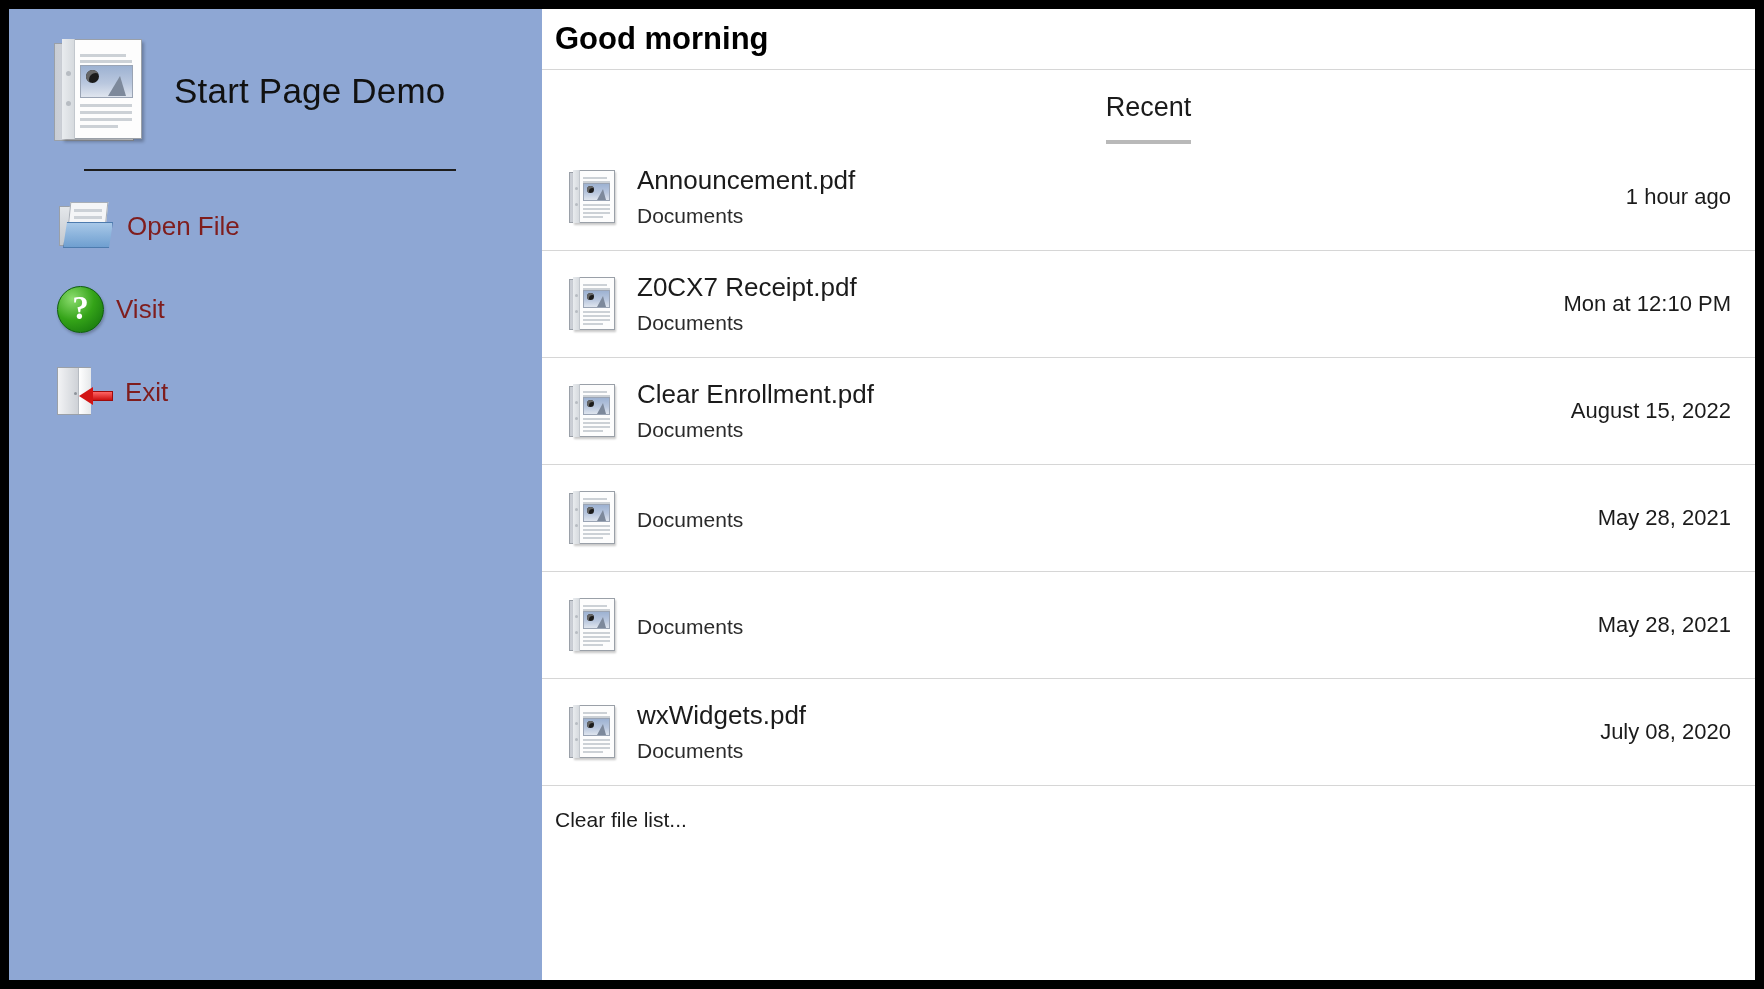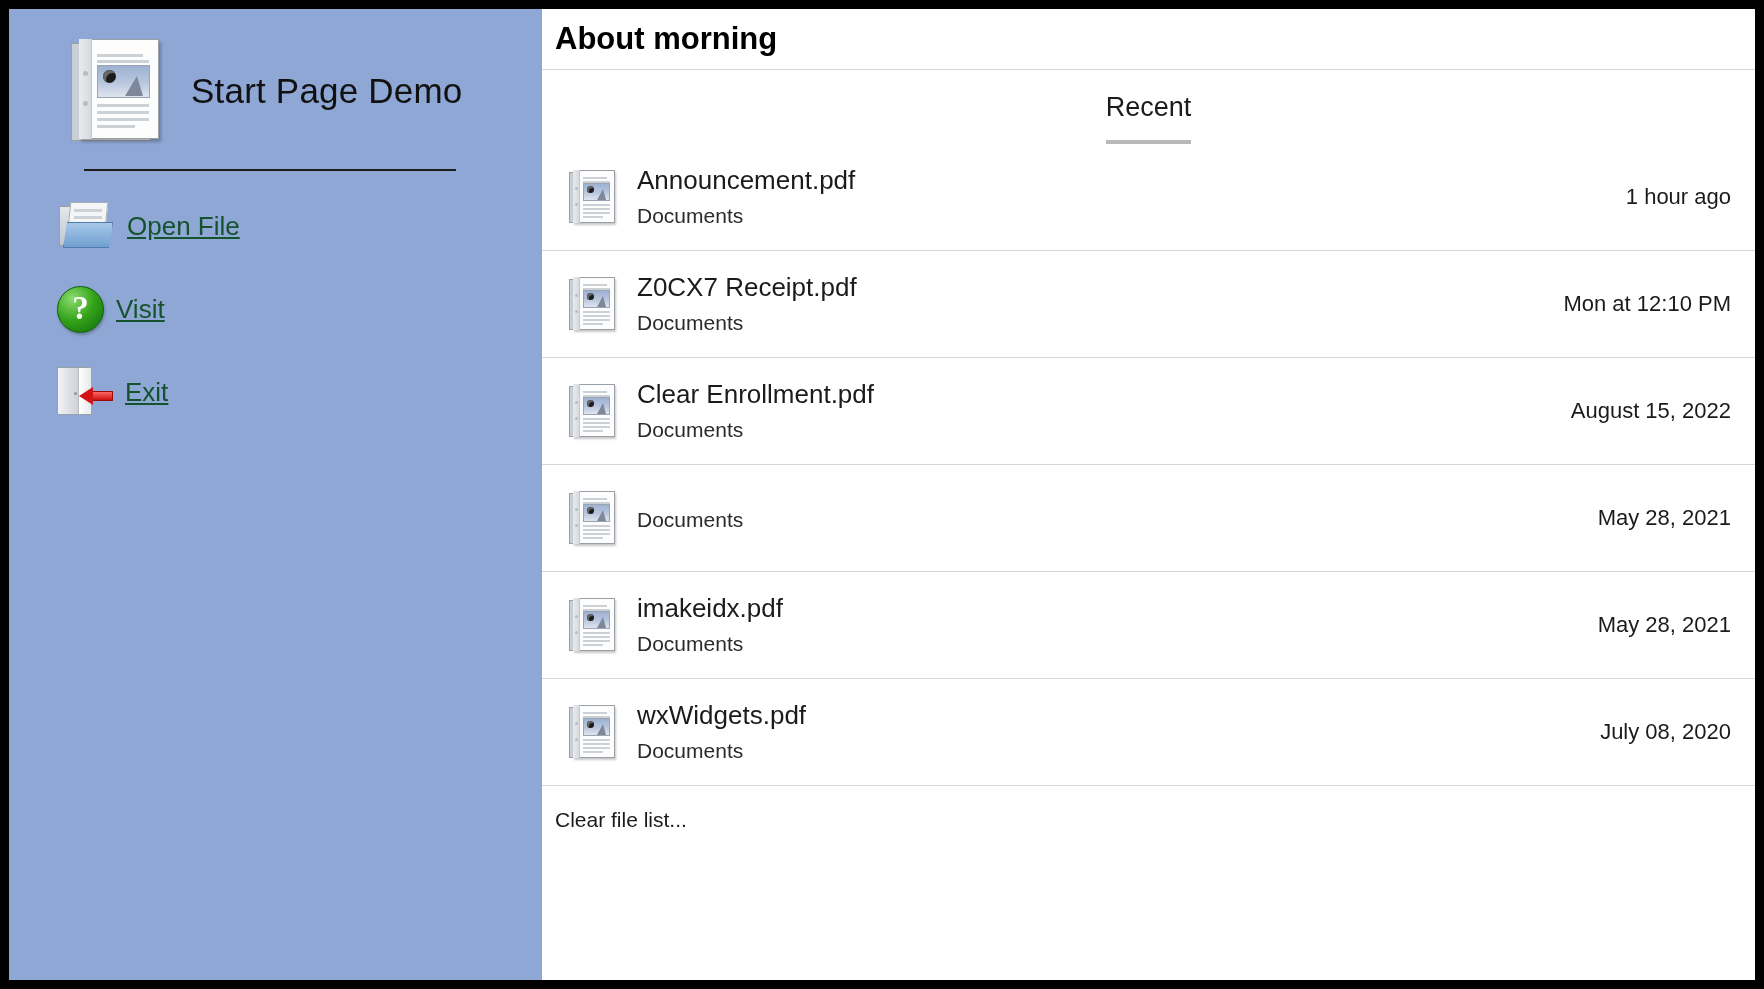--- a/index.html
+++ b/index.html
@@ -33,21 +33,21 @@
   .sidebar {
     width: 533px;
     flex: 0 0 533px;
     background: #8ea7d4;
     position: relative;
   }
 
   .brand {
     display: flex;
     align-items: center;
-    padding: 30px 0 0 62px;
+    padding: 30px 0 0 45px;
   }
 
   .brand-title {
     font-size: 35px;
     color: #111111;
     margin-left: 30px;
     letter-spacing: 0.2px;
     white-space: nowrap;
   }
 
@@ -66,24 +66,23 @@
   .nav-item {
     display: flex;
     align-items: center;
     height: 62px;
     margin-bottom: 21px;
     cursor: pointer;
   }
 
   .nav-label {
     font-size: 26px;
-    color: #14532d;
+    color: #7f1d1d;
     margin-left: 12px;
     white-space: nowrap;
-    text-decoration: underline;
   }
 
   
   .doc-icon {
     position: relative;
     width: 90px;
     height: 104px;
     flex: 0 0 auto;
   }
   .doc-icon .back {
@@ -394,21 +393,21 @@
               </div>
           </div>
           <div class="nav-label">Exit</div>
         </div>
 
       </nav>
     </aside>
 
     <section class="main">
 
-      <div class="greeting">About morning</div>
+      <div class="greeting">Good morning</div>
       <div class="hrule"></div>
 
       <div class="tabs">
         <div class="tab active">Recent</div>
       </div>
 
       <div class="filelist">
 
         <div class="file-row">
           <div class="icon-wrap">
@@ -531,21 +530,20 @@
                   <div class="ball"></div>
                   <div class="tri"></div>
                 </div>
               <div class="ln" style="top:34px;width:27px;"></div>
               <div class="ln" style="top:38px;width:27px;"></div>
               <div class="ln" style="top:42px;width:27px;"></div>
               <div class="ln" style="top:46px;width:20px;"></div>
             </div>
           </div>
           <div class="file-meta">
-            <div class="file-name">imakeidx.pdf</div>
             <div class="file-loc">Documents</div>
           </div>
           <div class="file-date">May 28, 2021</div>
         </div>
 
         <div class="file-row">
           <div class="icon-wrap">
             <div class="doc-icon small">
               <div class="back"></div>
                 <div class="front"></div>

